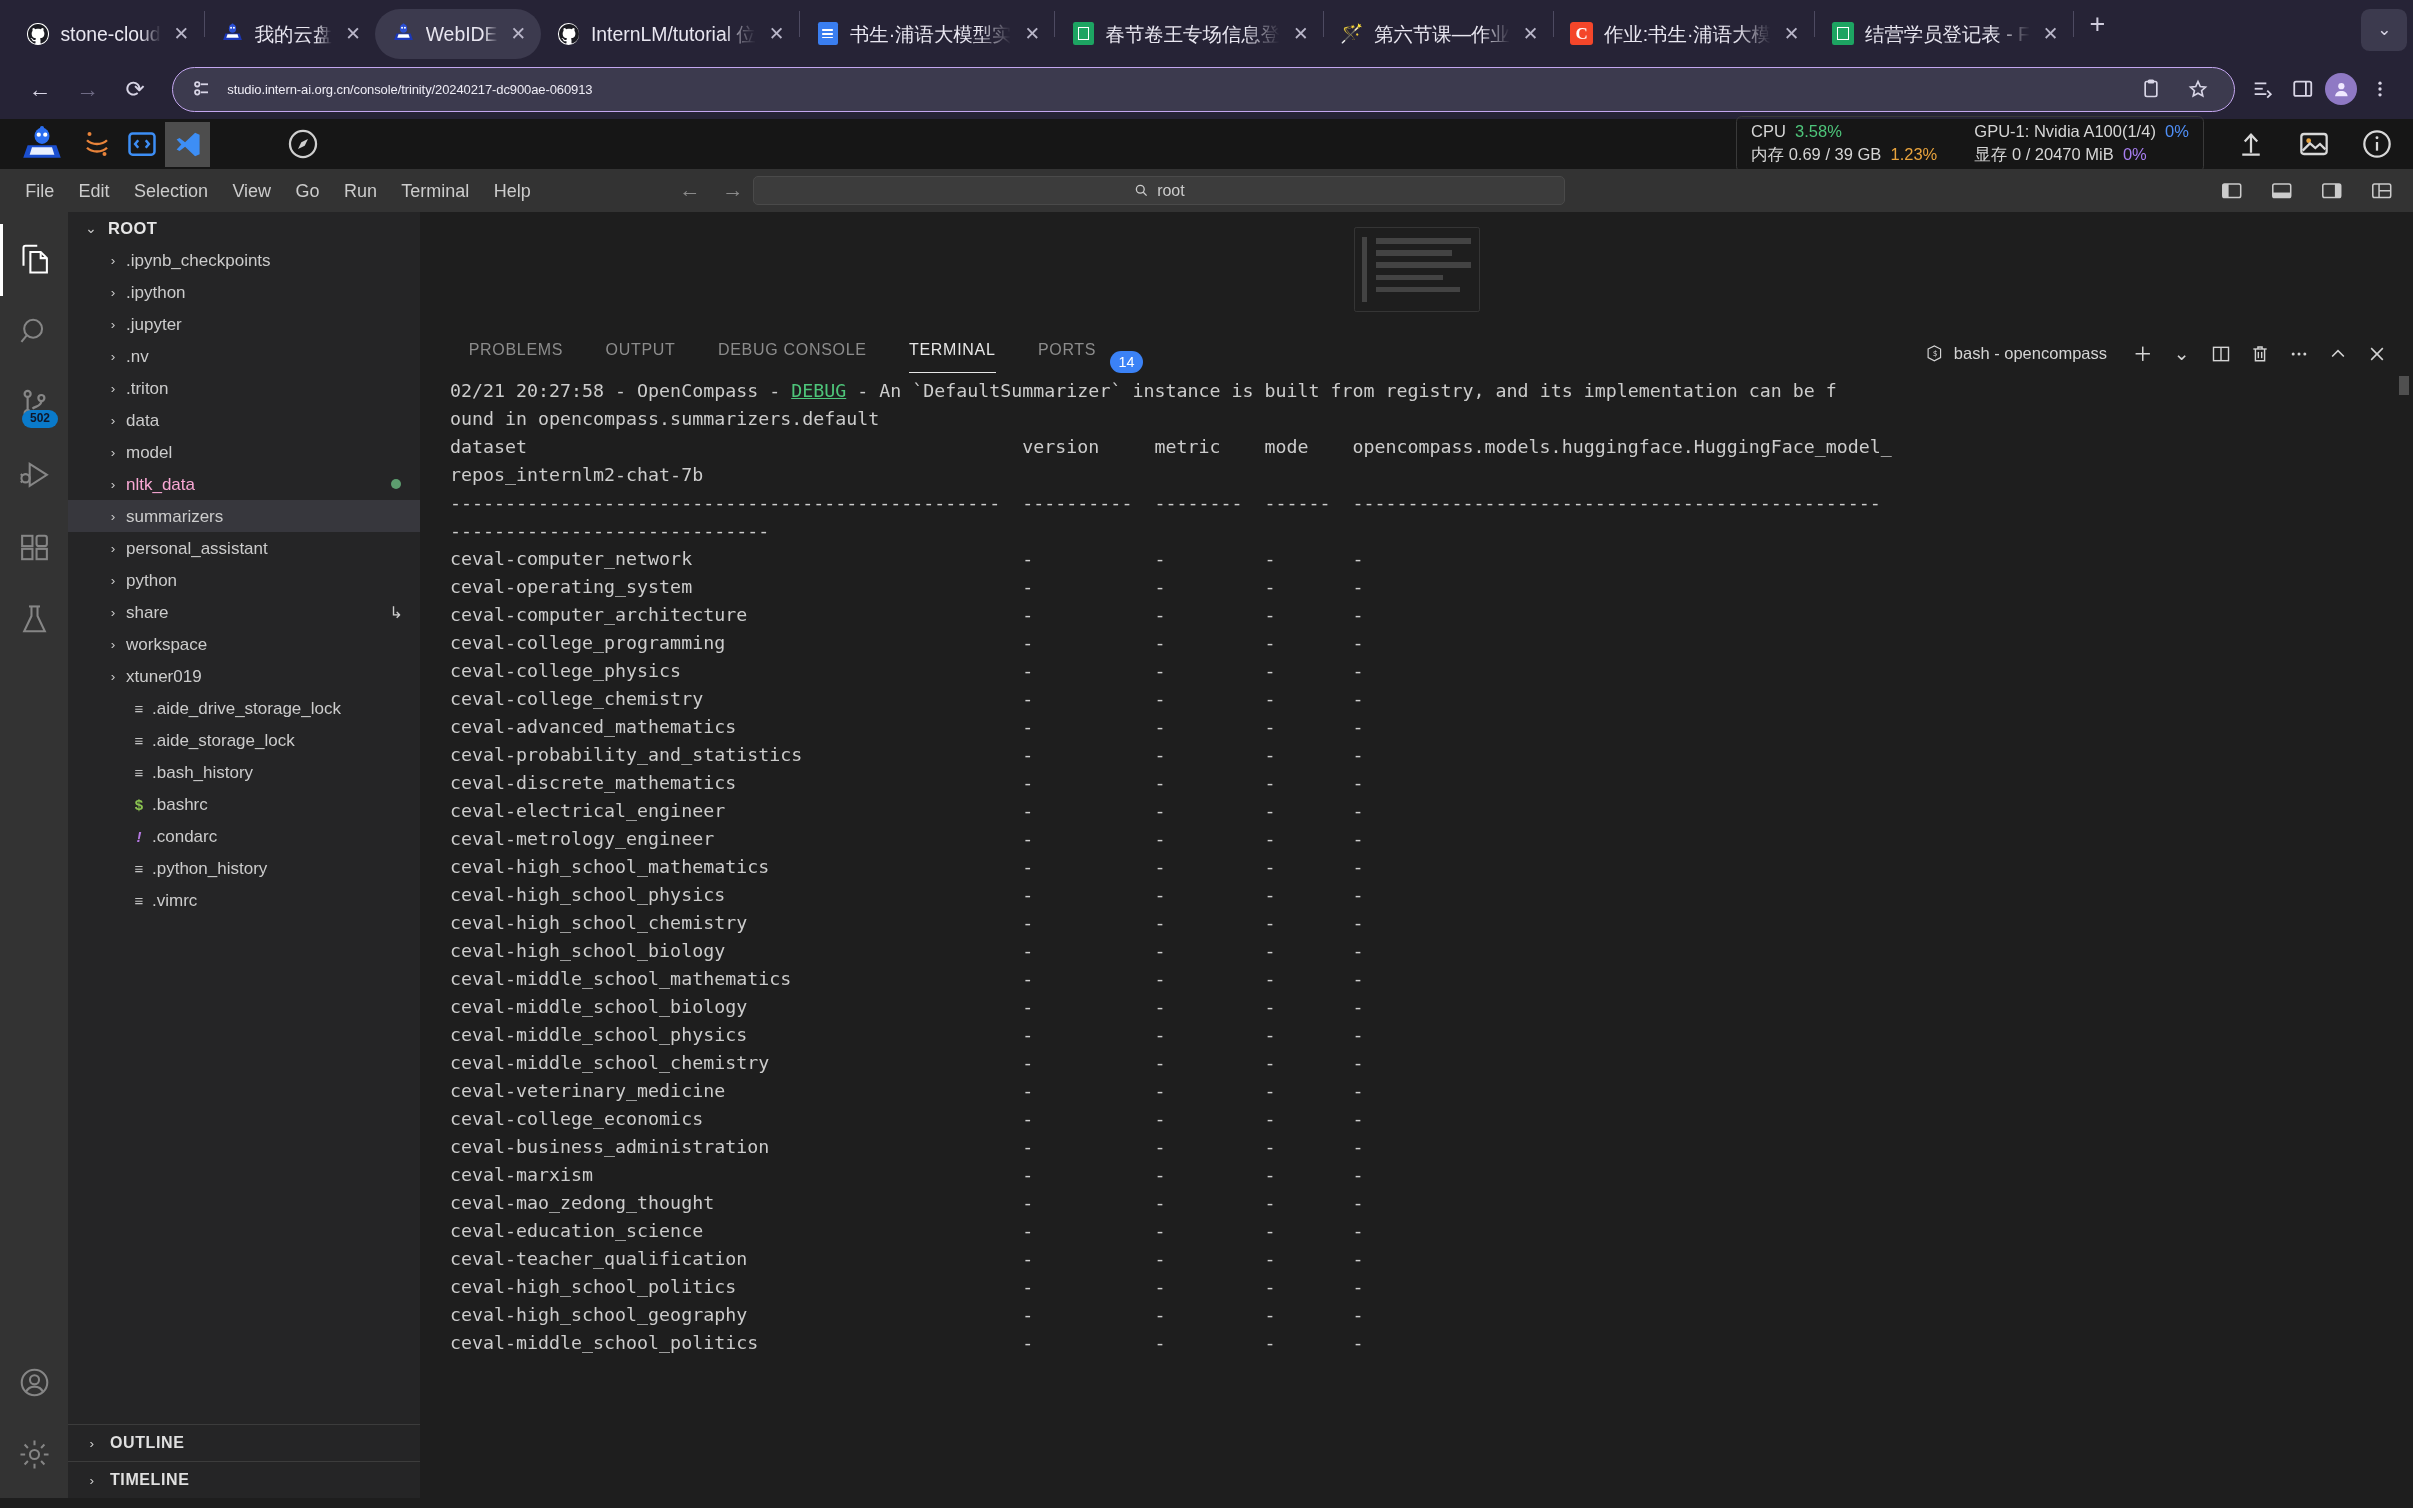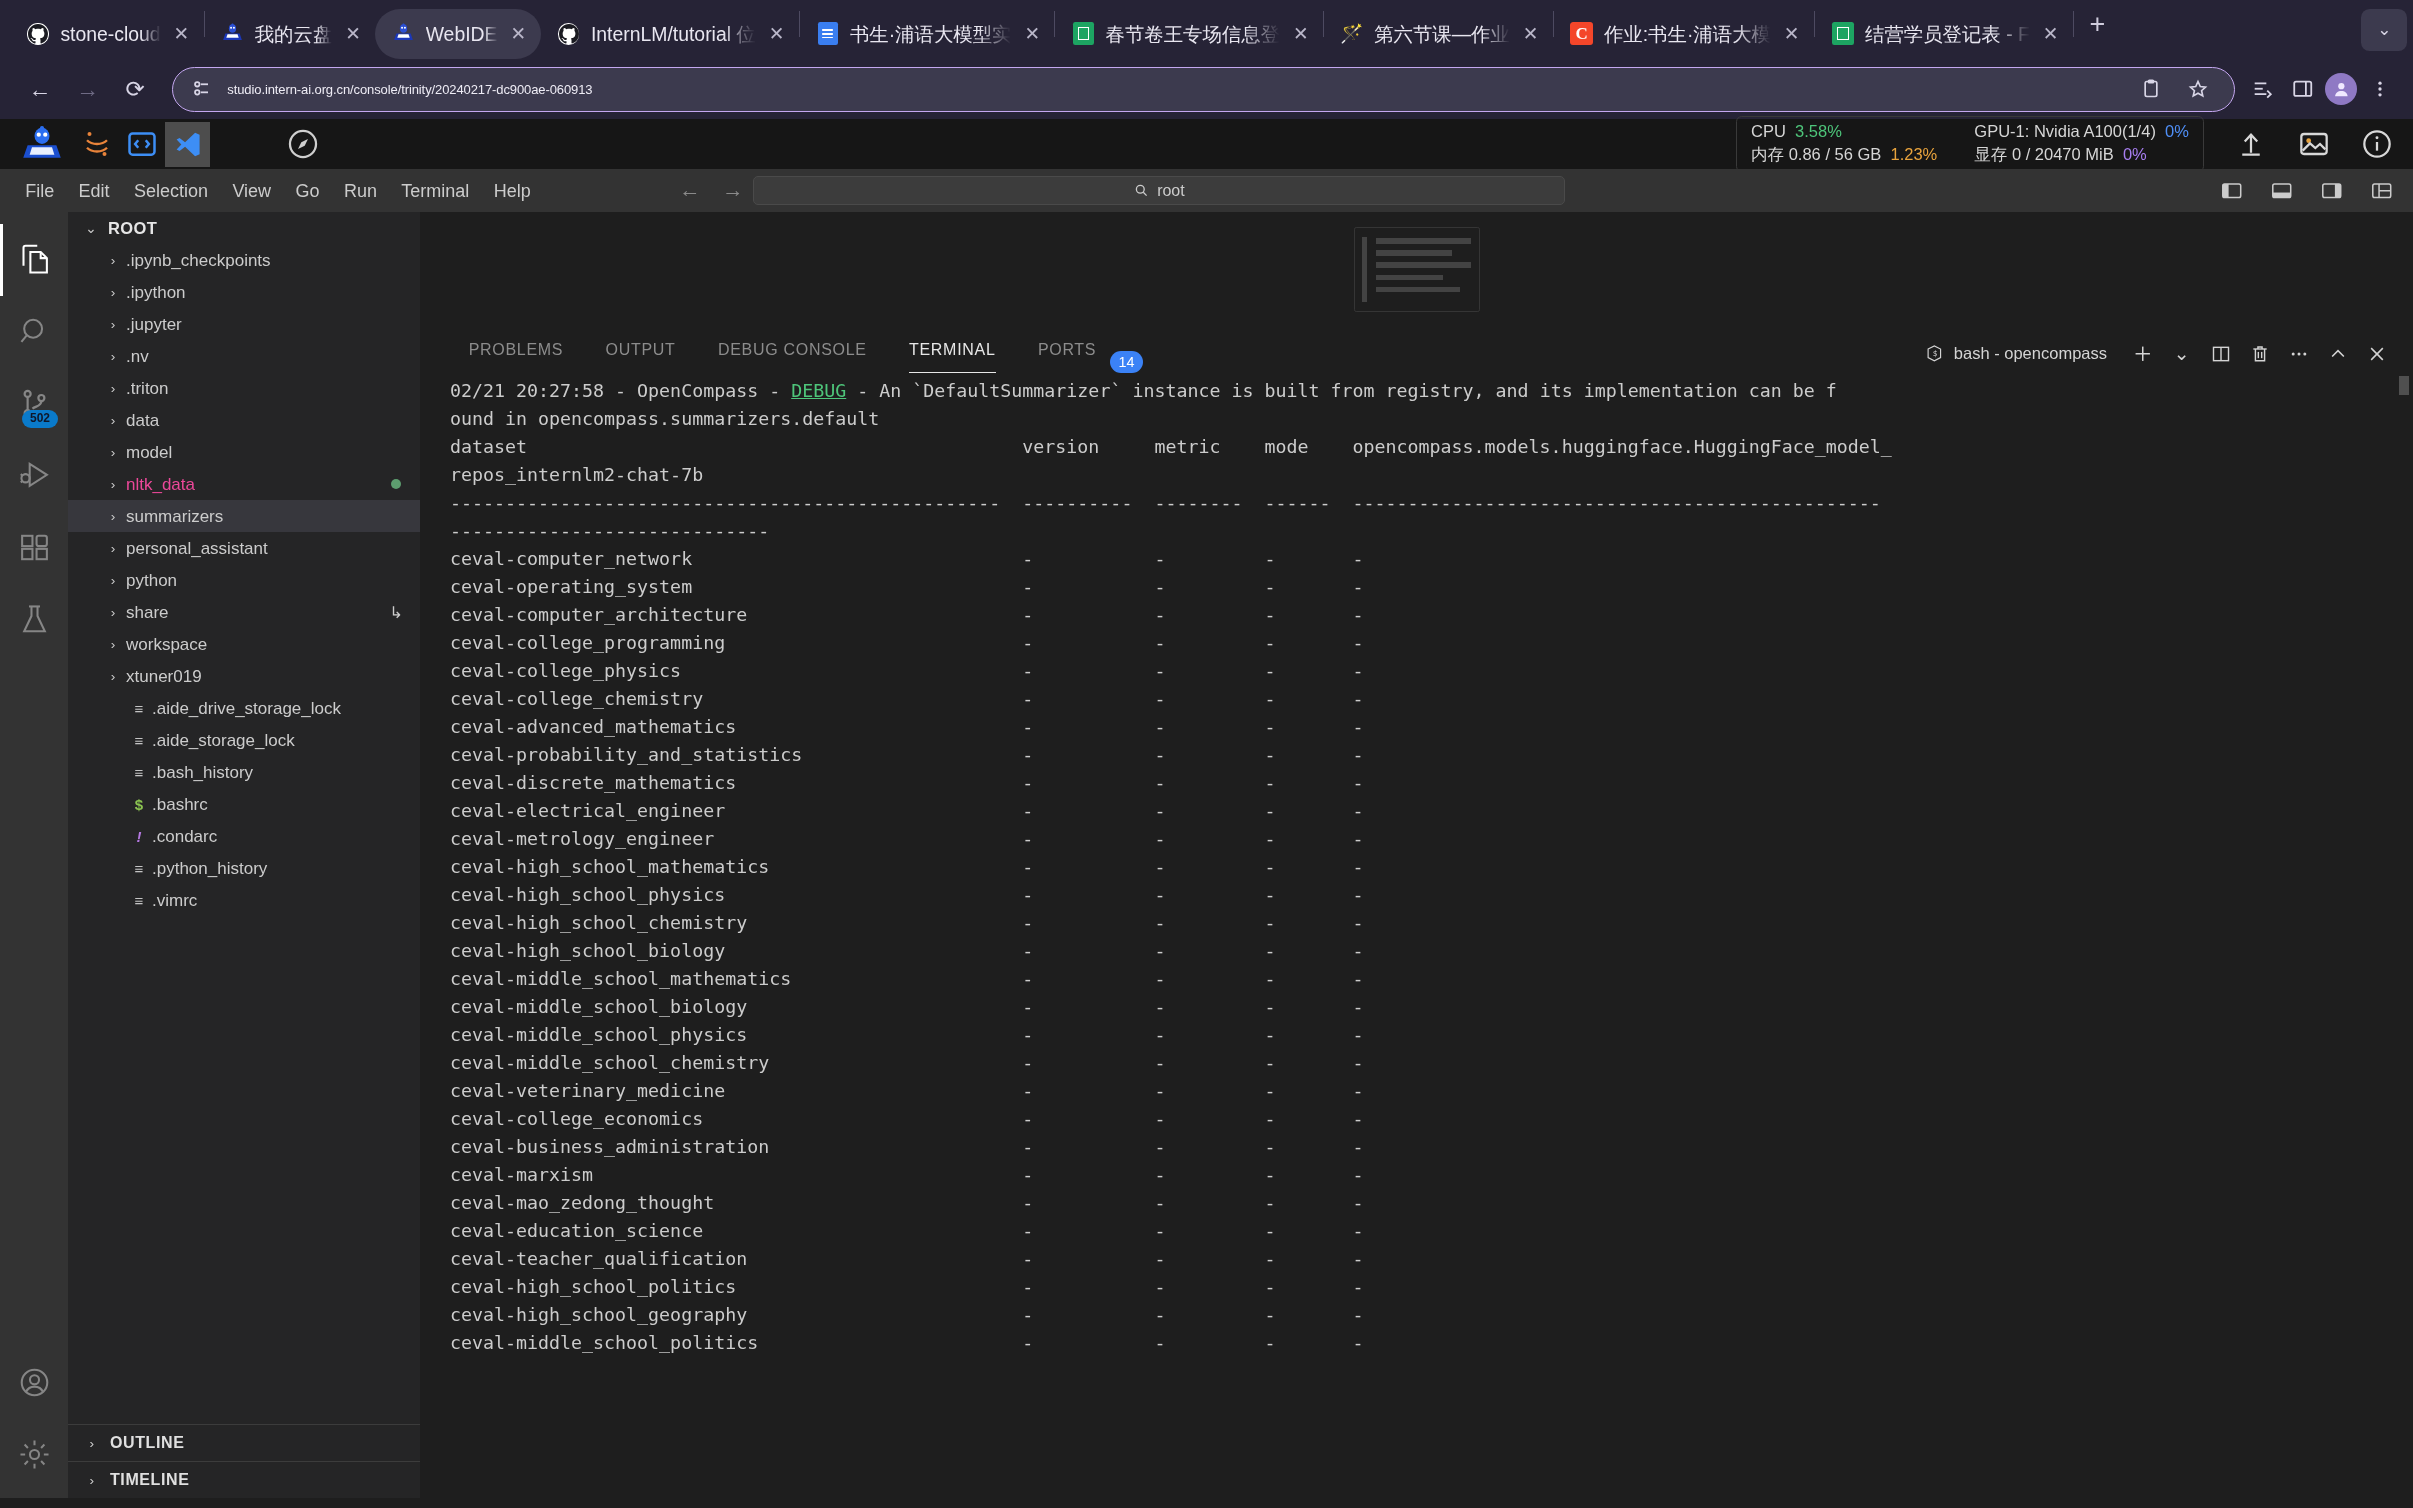--- a/index.html
+++ b/index.html
@@ -197,21 +197,21 @@
   #root-row .t { font-size:16.5px; font-weight:bold; letter-spacing:0.4px; color:#e6e6e6; }
   .tree { overflow:hidden; }
   .tree-row {
     height:32px; display:flex; align-items:center; gap:0; padding-left:32px;
     position:relative; font-size:17px; color:#cccccc; white-space:nowrap;
   }
   .tree-row.selected { background:#37373d; }
   .tree-row .caret { width:26px; font-size:13.6px; color:#cccccc; flex:0 0 auto; text-align:center;}
   .tree-row .ficon { width:26px; flex:0 0 auto; text-align:center; font-size:15px; color:#c5c5c5;}
   .tree-row .label { line-height:1; }
-  .tree-row.green .label { color:#ec4899; }
+  .tree-row.green .label { color:#f9a8d4; }
   .dot-green {
     position:absolute; right:18.7px; width:10px;height:10px;border-radius:50%;
     background:#5d9e6f;
   }
   .arrow-link { position:absolute; right:17px; font-size:16px; color:#cccccc; }
   #sidebar-bottom { margin-top:auto; }
   .panel-head {
     height:37px; display:flex; align-items:center; gap:10px; padding-left:16px;
     border-top:0.7px solid #3c3c3c; font-size:16px; font-weight:bold;
     letter-spacing:0.6px; color:#e0e0e0;
@@ -499,21 +499,21 @@
   <div id="hdr-compass">
     <svg width="34" height="34" viewBox="0 0 24 24" fill="none" stroke="#cfcfcf" stroke-width="1.6">
       <circle cx="12" cy="12" r="9.2"></circle>
         <polygon points="15.5,8.5 10.8,10.8 8.5,15.5 13.2,13.2" fill="#cfcfcf" stroke="none"></polygon>
     </svg>
   </div>
 
   <div id="sysmon">
     <div class="sysmon-col">
       <div class="sysmon-row"><span>CPU</span>&nbsp;&nbsp;<span class="v-green">3.58%</span></div>
-      <div class="sysmon-row"><span>内存 0.86 / 56 GB</span>&nbsp;&nbsp;<span class="v-orange">1.23%</span></div>
+      <div class="sysmon-row"><span>内存 0.69 / 39 GB</span>&nbsp;&nbsp;<span class="v-orange">1.23%</span></div>
     </div>
     <div class="sysmon-col">
       <div class="sysmon-row"><span>GPU-1: Nvidia A100(1/4)</span>&nbsp;&nbsp;<span class="v-blue">0%</span></div>
       <div class="sysmon-row"><span>显存 0 / 20470 MiB</span>&nbsp;&nbsp;<span class="v-purple">0%</span></div>
     </div>
   </div>
 
   <div id="hdr-right">
     <div class="tb-icon">
       <svg viewBox="0 0 24 24" width="30" height="30" fill="none" stroke="#d8d8d8" stroke-width="1.8">

